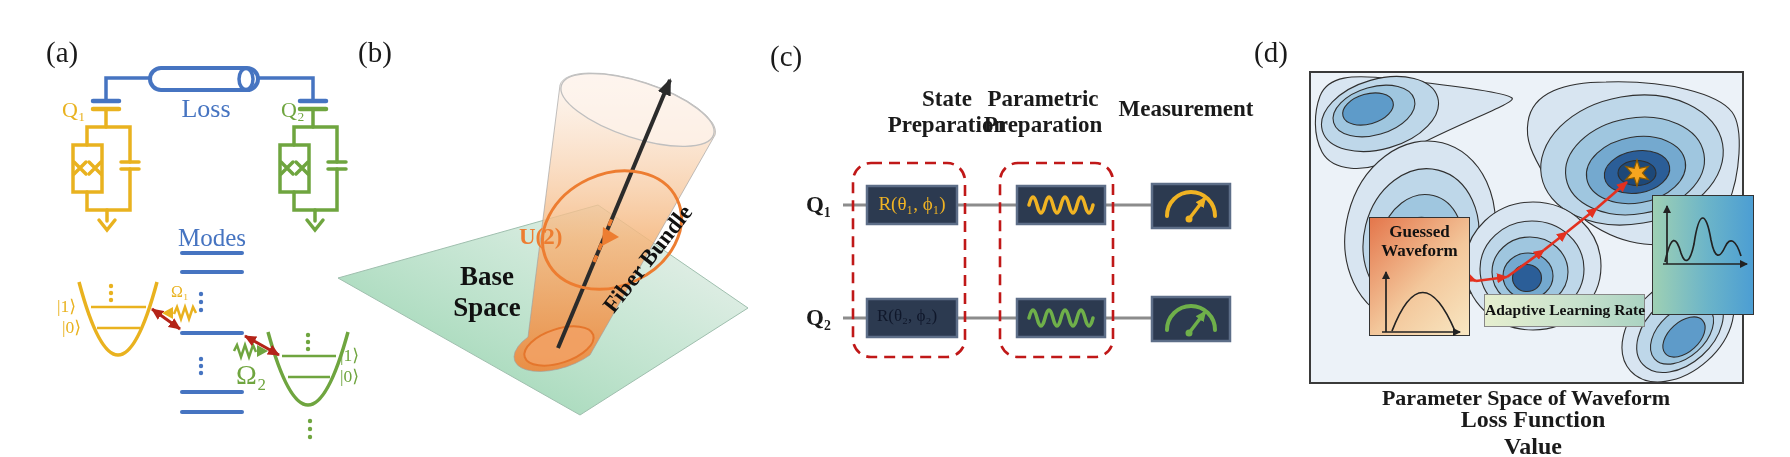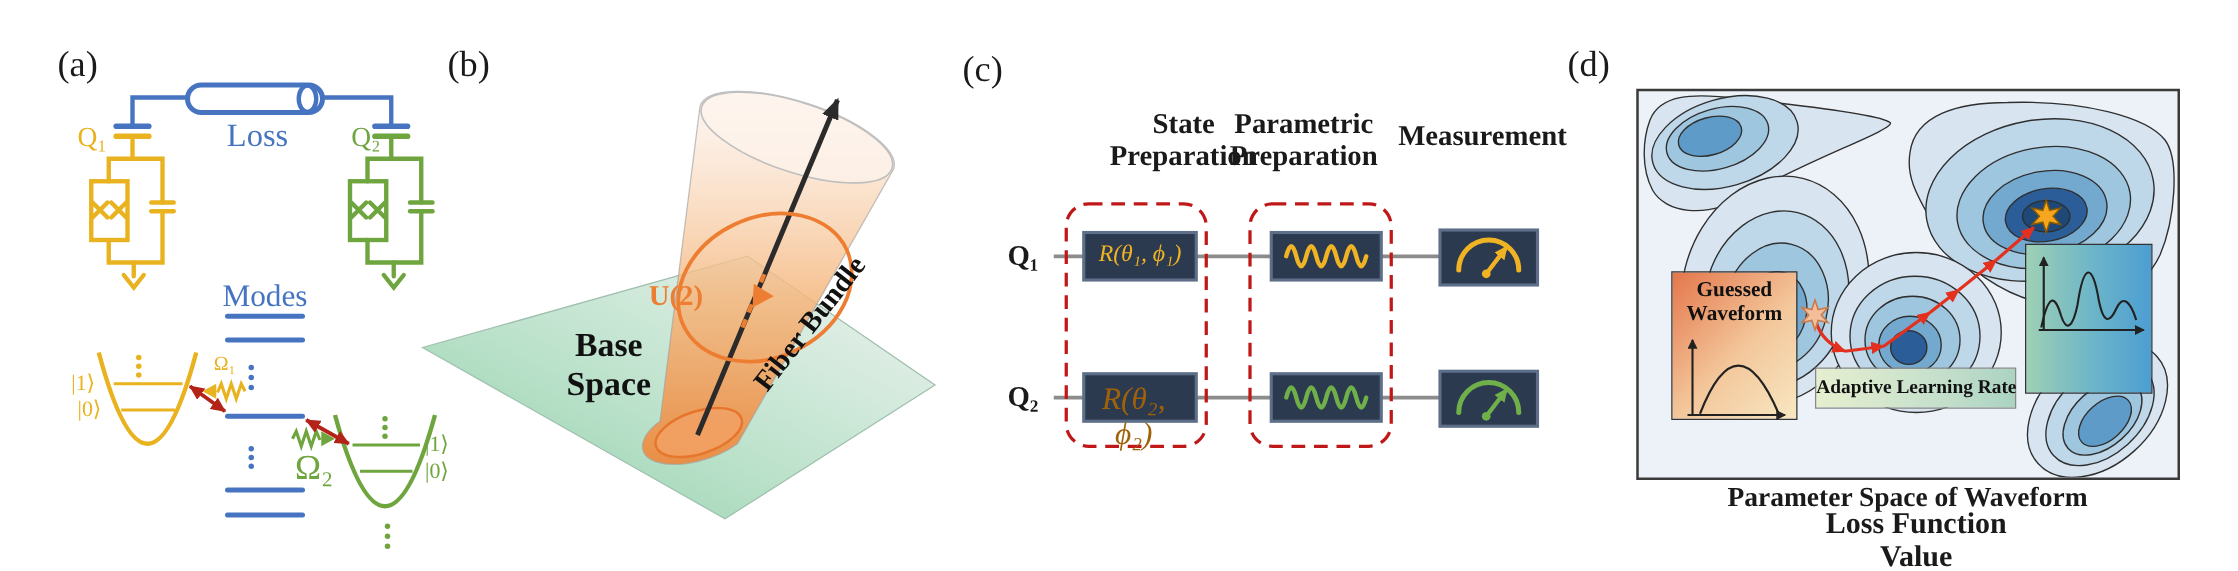--- a/index.html
+++ b/index.html
@@ -2,22 +2,22 @@
 <html><head>
 <meta charset="utf-8">
 <style>
   html,body{margin:0;padding:0;background:#fff;}
   .stage{position:relative;width:1790px;height:457px;background:#ffffff;font-family:"Liberation Serif",serif;overflow:hidden;}
   .stage svg{position:absolute;left:0;top:0;}
   .lbl{position:absolute;color:#1a1a1a;white-space:pre;}
   .panel-letter{font-size:29px;}
   .ctr{text-align:center;white-space:normal;}
   .b{font-weight:bold;}
-  .it{font-style:italic;}
-  .inset{position:absolute;box-sizing:border-box;border:1.6px solid #333;}
+  .it{}
+  .inset{position:absolute;box-sizing:border-box;border:1.6px solid #333;margin-left:32px;}
   .inset .ititle{font-weight:bold;font-size:17px;line-height:1.12;text-align:center;color:#111;}
 </style>
 </head>
 <body>
 
 <div class="stage">
 
   <svg width="2" height="2">
     <defs>
       <marker id="mArrB" markerUnits="userSpaceOnUse" markerWidth="18" markerHeight="14" refX="15" refY="7" orient="auto">
@@ -195,21 +195,21 @@
         <rect x="1000" y="163" width="113" height="194" rx="18"></rect>
       </g>
     </svg>
     <div class="lbl panel-letter" style="left:770px;top:40px;">(c)</div>
     <div class="lbl ctr b" style="left:880px;top:86px;width:134px;font-size:23px;line-height:1.15;">State Preparation</div>
     <div class="lbl ctr b" style="left:976px;top:86px;width:134px;font-size:23px;line-height:1.15;">Parametric Preparation</div>
     <div class="lbl ctr b" style="left:1108px;top:96px;width:156px;font-size:23px;">Measurement</div>
     <div class="lbl b" style="left:806px;top:192px;font-size:23px;">Q₁</div>
     <div class="lbl b" style="left:806px;top:305px;font-size:23px;">Q₂</div>
     <div class="lbl ctr it" style="left:867px;top:193px;width:90px;font-size:19px;color:#F0B323;">R(θ₁, ϕ₁)</div>
-    <div class="lbl ctr it" style="left:867px;top:306px;width:80px;font-size:25px;color:#a16207;">R(θ₂, ϕ₂)</div>
+    <div class="lbl ctr it" style="left:867px;top:306px;width:80px;font-size:17px;color:#0f172a;">R(θ₂, ϕ₂)</div>
   </div>
 
   <div>
     <svg width="1790" height="457" viewBox="0 0 1790 457">
       <defs>
         <clipPath id="dClip">
             <rect x="1311" y="73" width="431" height="309"></rect>
           </clipPath>
         <path id="star6" d="M0,-13 L2.75,-4.76 L11.26,-6.5 L5.5,0 L11.26,6.5 L2.75,4.76 L0,13 L-2.75,4.76 L-11.26,6.5 L-5.5,0 L-11.26,-6.5 L-2.75,-4.76 Z"></path>
       </defs>

